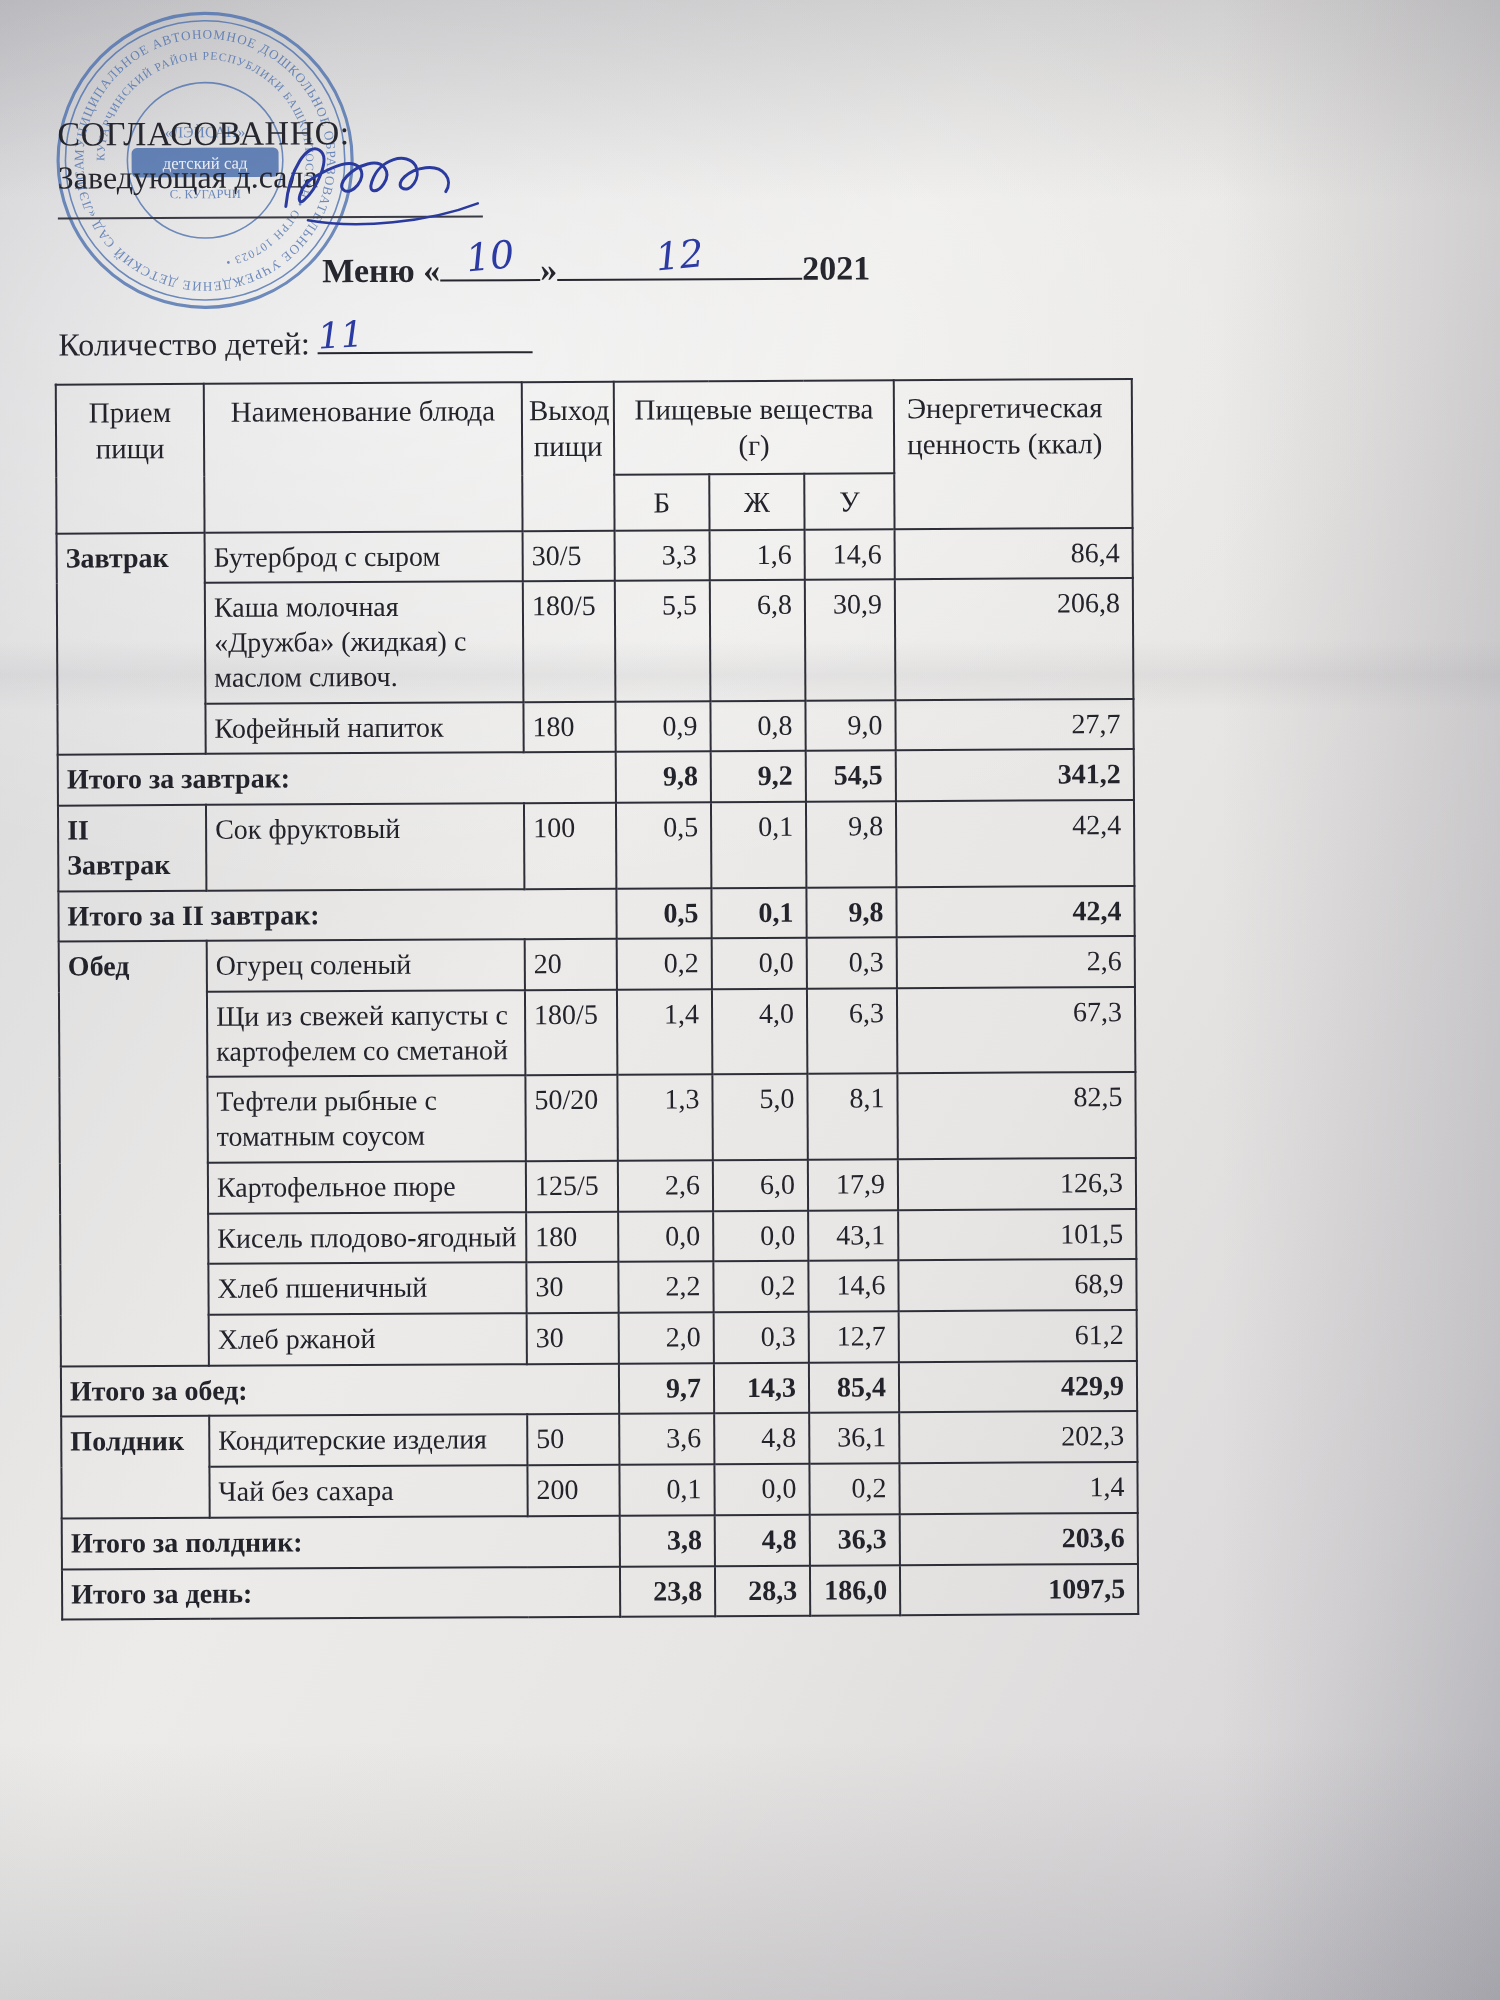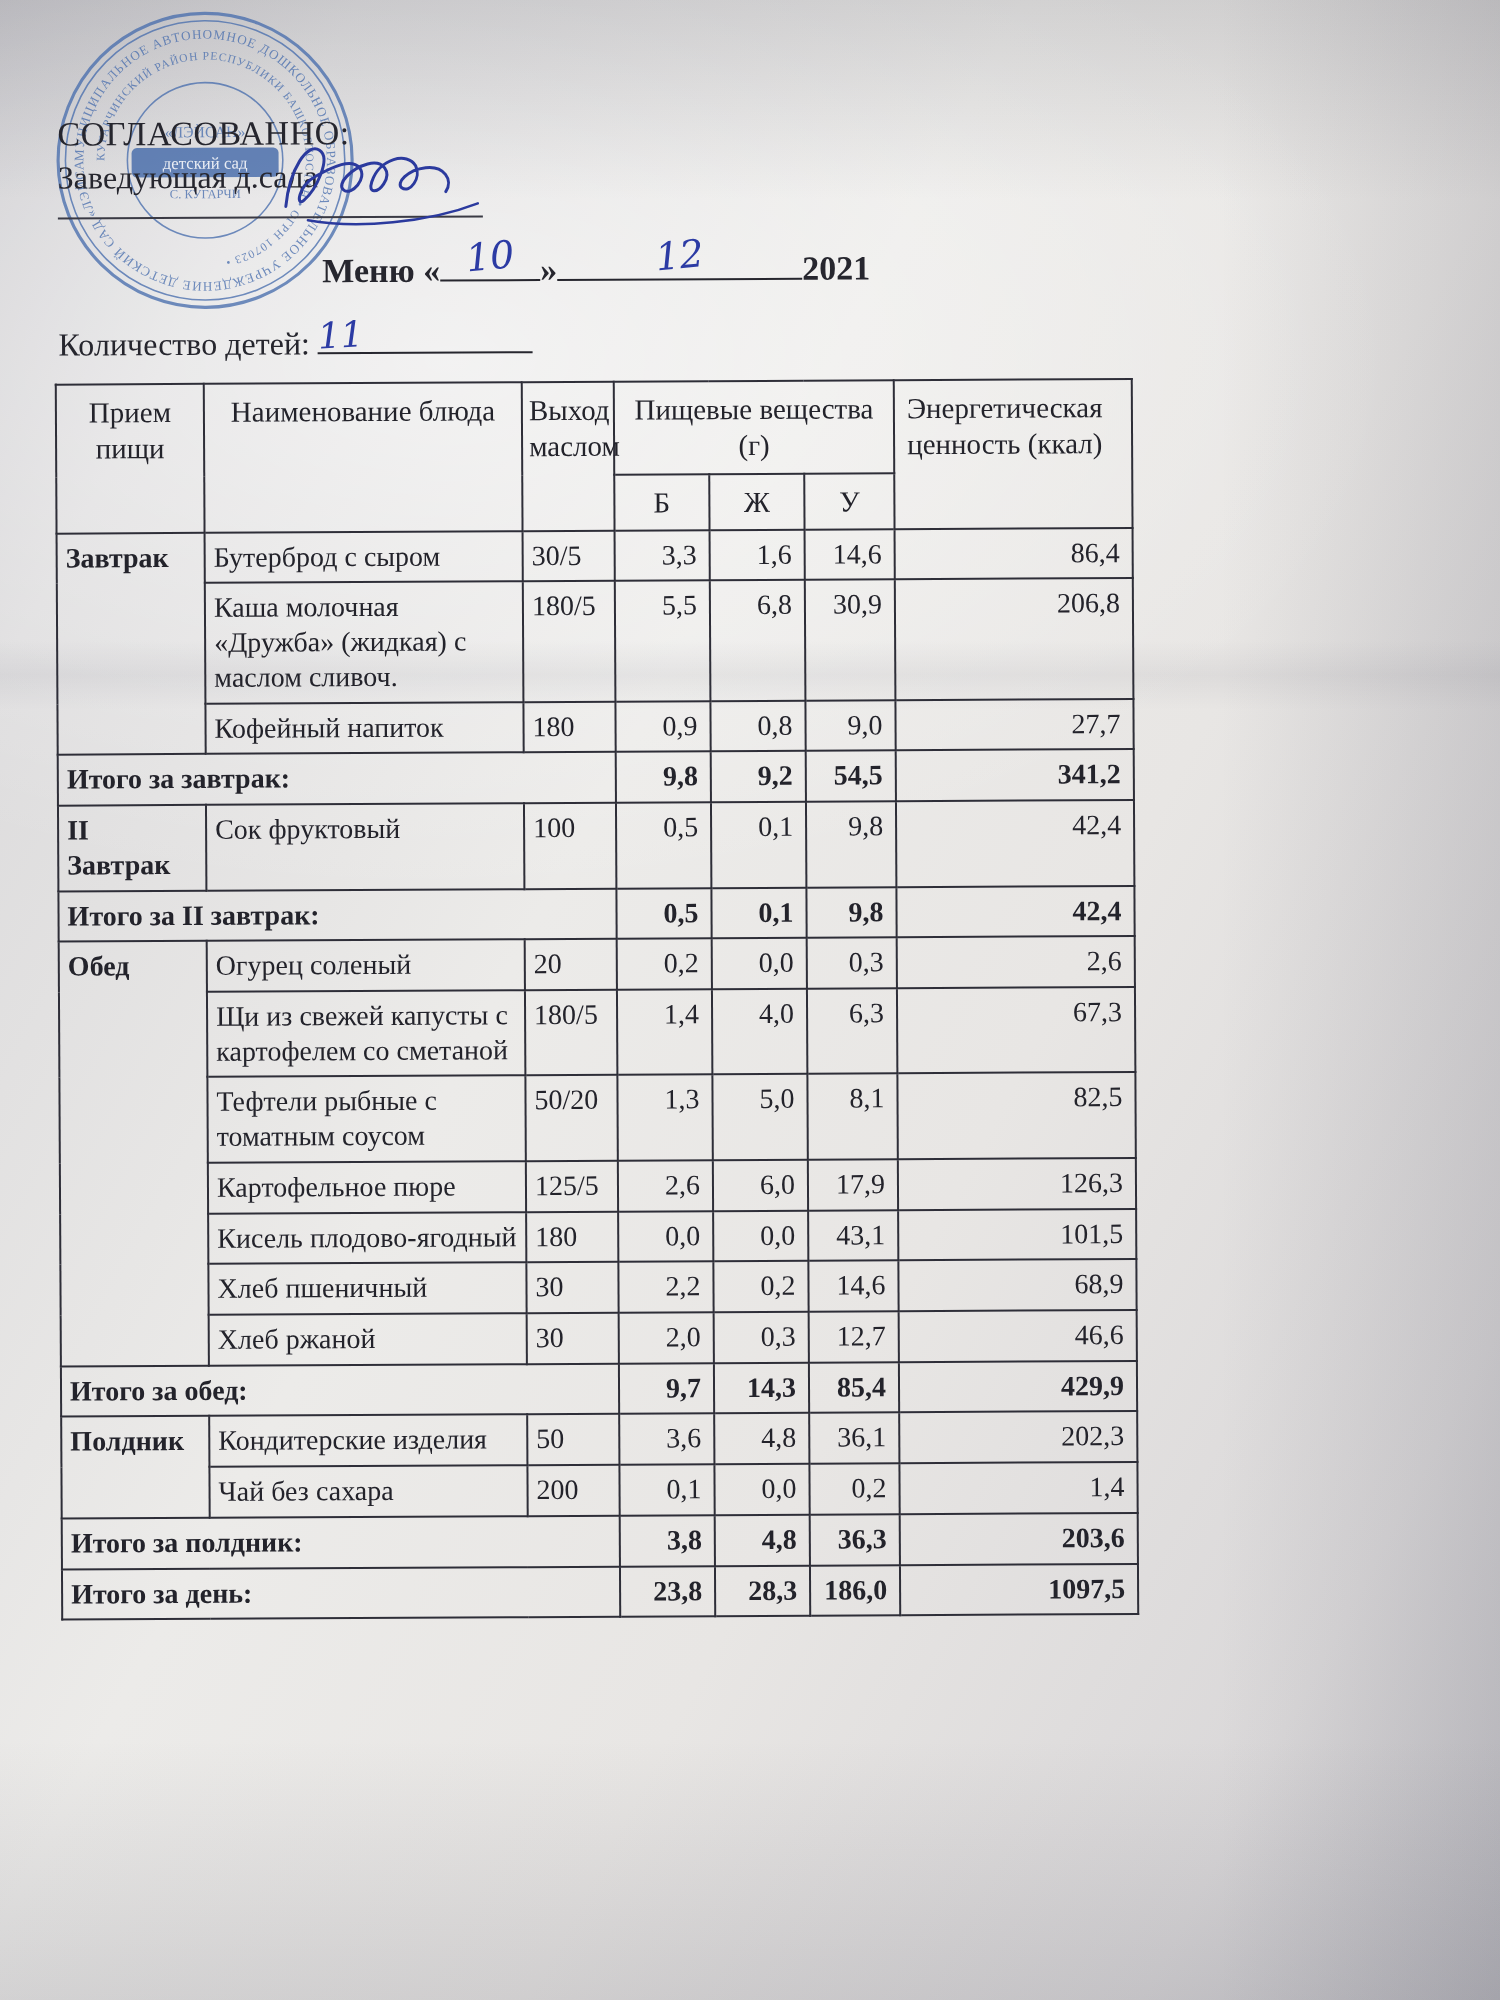--- a/index.html
+++ b/index.html
@@ -128,21 +128,21 @@
           <col style="width:92px">
         <col style="width:95px">
           <col style="width:95px">
           <col style="width:90px">
         <col style="width:238px">
       </colgroup>
       <thead>
         <tr>
           <th rowspan="2">Прием пищи</th>
           <th rowspan="2">Наименование блюда</th>
-          <th rowspan="2">Выход маслом</th>
+          <th rowspan="2">Выход пищи</th>
           <th colspan="3">Пищевые вещества (г)</th>
           <th rowspan="2" class="c-energy">Энергетическая ценность (ккал)</th>
         </tr>
         <tr>
           <th>Б</th>
           <th>Ж</th>
           <th>У</th>
         </tr>
       </thead>
       <tbody>
@@ -242,21 +242,21 @@
             <td class="num">0,2</td>
             <td class="num">14,6</td>
             <td class="num kcal">68,9</td>
           </tr>
           <tr>
             <td class="dish">Хлеб ржаной</td>
             <td class="out">30</td>
             <td class="num">2,0</td>
             <td class="num">0,3</td>
             <td class="num">12,7</td>
-            <td class="num kcal">46,6</td>
+            <td class="num kcal">61,2</td>
           </tr>
           <tr class="total-row">
             <td class="tlabel" colspan="3">Итого за обед:</td>
             <td class="num">9,7</td>
             <td class="num">14,3</td>
             <td class="num">85,4</td>
             <td class="num kcal">429,9</td>
           </tr>
           <tr>
             <td class="meal" rowspan="2">Полдник</td>

